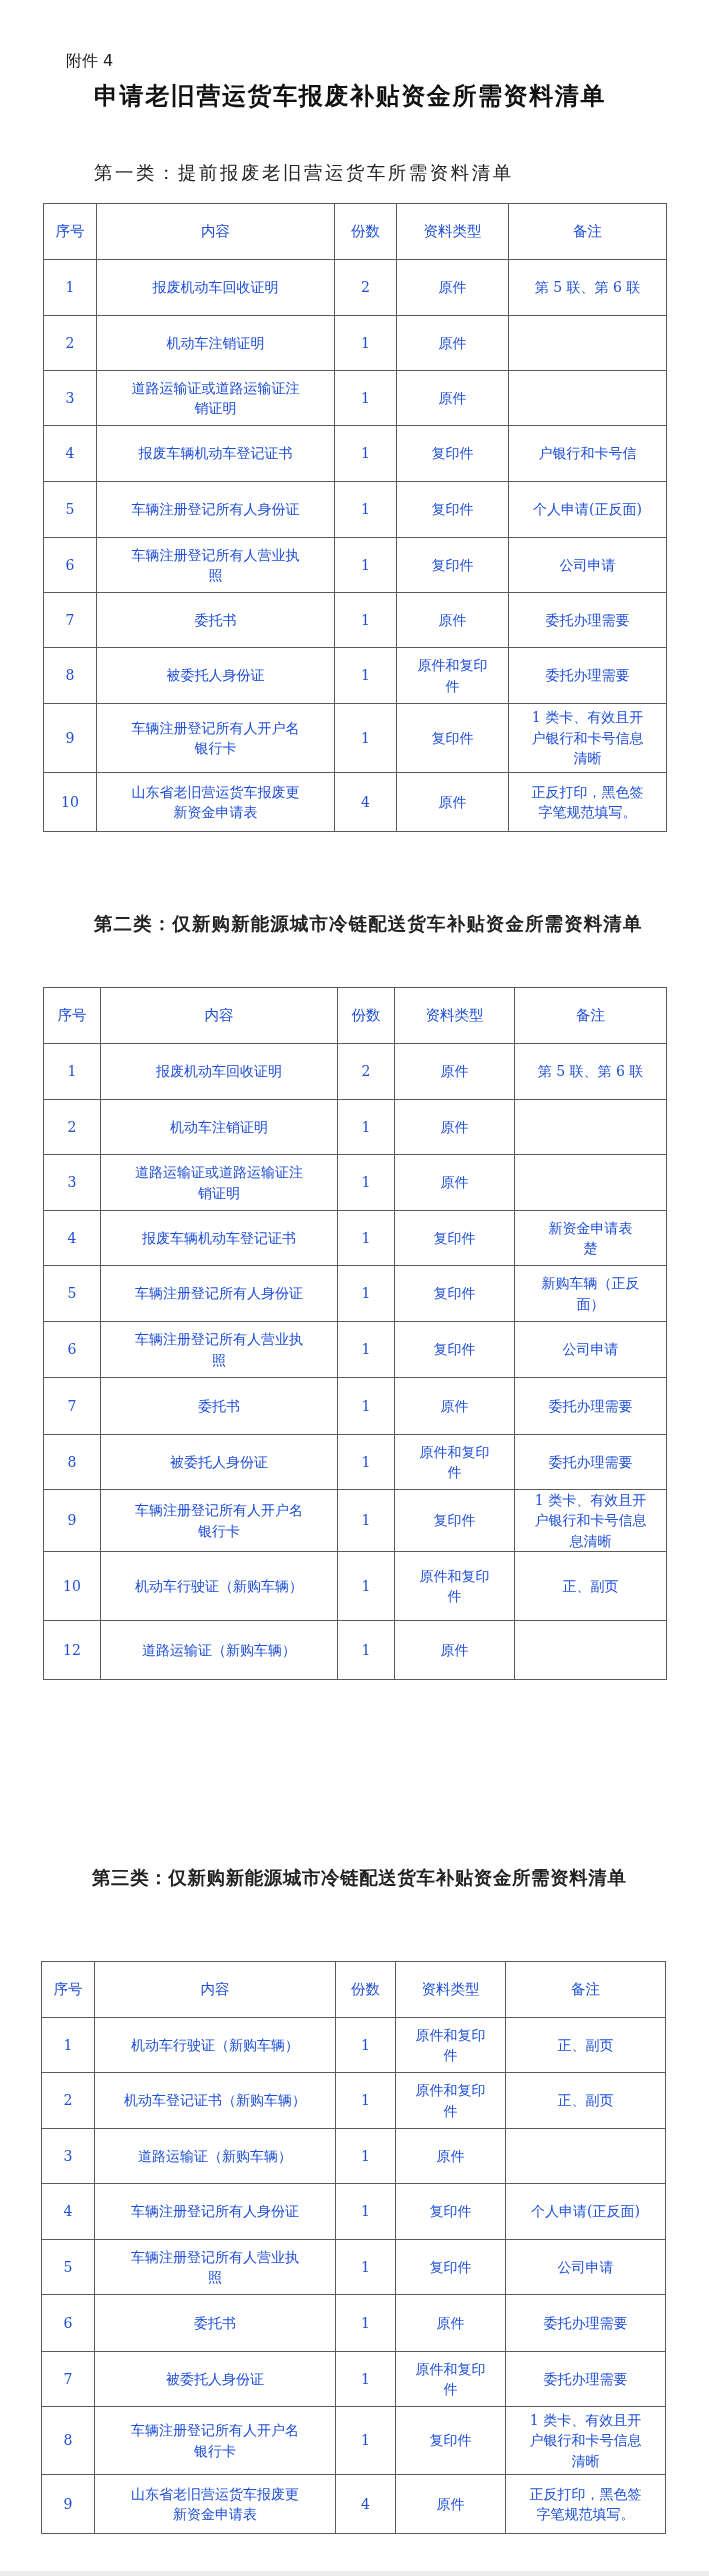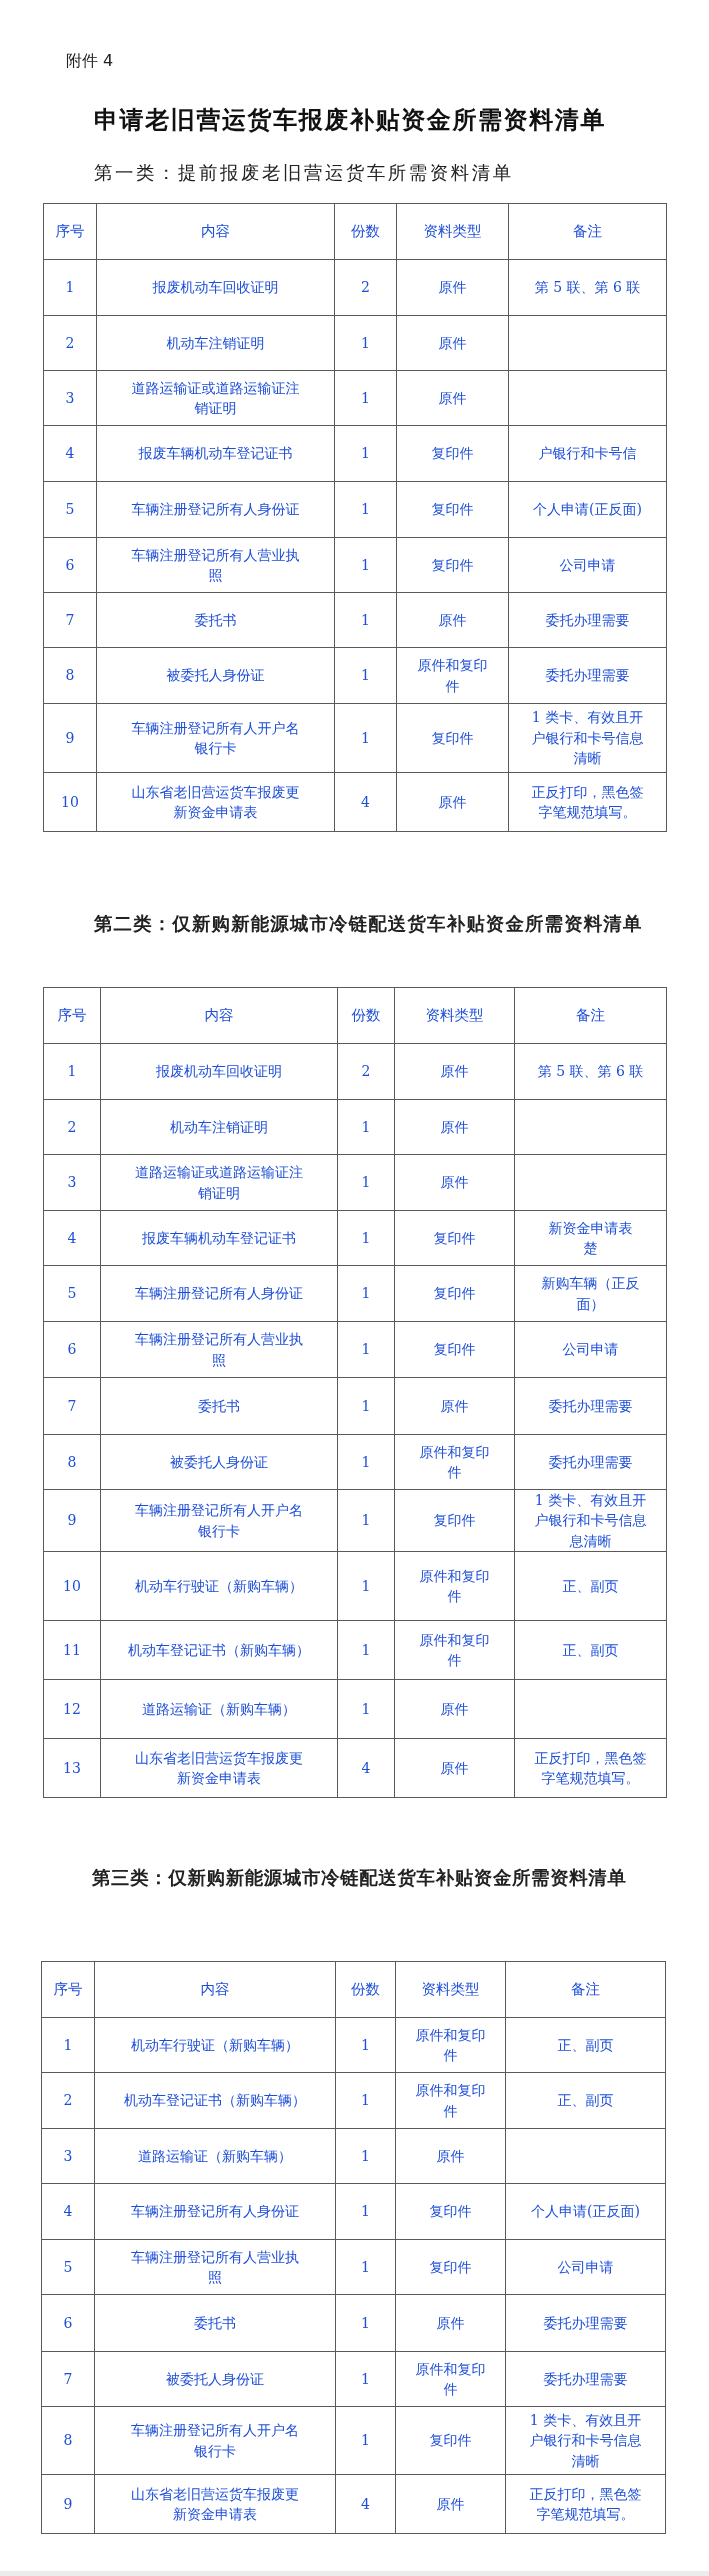--- a/index.html
+++ b/index.html
@@ -3,21 +3,21 @@
 <meta charset="utf-8">
 <style>
   html, body { margin: 0; padding: 0; }
   body {
     width: 710px; height: 2576px; position: relative; overflow: hidden;
     background: #ffffff; color: #222;
     font-family: "DejaVu Serif", "Liberation Serif", serif;
   }
   .bg-band { position: absolute; left: 0; top: 2571px; width: 710px; height: 4.6px; background: #ececec; }
   .attach { position: absolute; left: 66px; top: 51px; font-family: "DejaVu Sans", "Liberation Sans", sans-serif; font-size: 16px; color: #222; }
-  .title { position: absolute; left: 94px; top: 104px; font-family: "DejaVu Serif", "Liberation Serif", serif; font-weight: bold; font-size: 24px; letter-spacing: 1.6px; color: #111; white-space: nowrap; }
+  .title { position: absolute; left: 94px; top: 80px; font-family: "DejaVu Serif", "Liberation Serif", serif; font-weight: bold; font-size: 24px; letter-spacing: 1.6px; color: #111; white-space: nowrap; }
   .sec { position: absolute; font-family: "DejaVu Sans", "Liberation Sans", sans-serif; font-size: 18.4px; color: #222; white-space: nowrap; }
   .sec1 { left: 94px; top: 160px; letter-spacing: 2.6px; }
   .sec2 { left: 94px; top: 911px; font-weight: bold; letter-spacing: 1.2px; }
   .sec3 { left: 92px; top: 1865px; font-weight: bold; letter-spacing: 0.7px; }
   table.doc {
     position: absolute; border-collapse: collapse; table-layout: fixed;
     font-family: "DejaVu Serif", "Liberation Serif", serif; font-size: 14px; color: #1d4ed8;
   }
   table.doc td, table.doc th {
     border: 1.3px solid #5a5a5a; text-align: center; vertical-align: middle;
@@ -341,58 +341,29 @@
         <td>1</td>
         <td>
           <span class="line">原件和复印</span>
           <span class="line">件</span>
         </td>
         <td>
           <span class="line">正、副页</span>
         </td>
       </tr>
       <tr style="height: 59px;">
-        <td>11</td>
-        <td>
-          <span class="line">机动车登记证书（新购车辆）</span>
-        </td>
-        <td>1</td>
-        <td>
-          <span class="line">原件和复印</span>
-          <span class="line">件</span>
-        </td>
-        <td>
-          <span class="line">正、副页</span>
-        </td>
-      </tr>
-      <tr style="height: 59px;">
         <td>12</td>
         <td>
           <span class="line">道路运输证（新购车辆）</span>
         </td>
         <td>1</td>
         <td>
           <span class="line">原件</span>
         </td>
         <td></td>
-      </tr>
-      <tr style="height: 59px;">
-        <td>13</td>
-        <td>
-          <span class="line">山东省老旧营运货车报废更</span>
-          <span class="line">新资金申请表</span>
-        </td>
-        <td>4</td>
-        <td>
-          <span class="line">原件</span>
-        </td>
-        <td>
-          <span class="line">正反打印，黑色签</span>
-          <span class="line">字笔规范填写。</span>
-        </td>
       </tr>
     </tbody>
   </table>
 
 <div class="sec sec3">第三类：仅新购新能源城市冷链配送货车补贴资金所需资料清单</div>
 <table class="doc" id="t3">
     <colgroup>
       <col style="width: 53px;">
       <col style="width: 241px;">
       <col style="width: 60px;">

